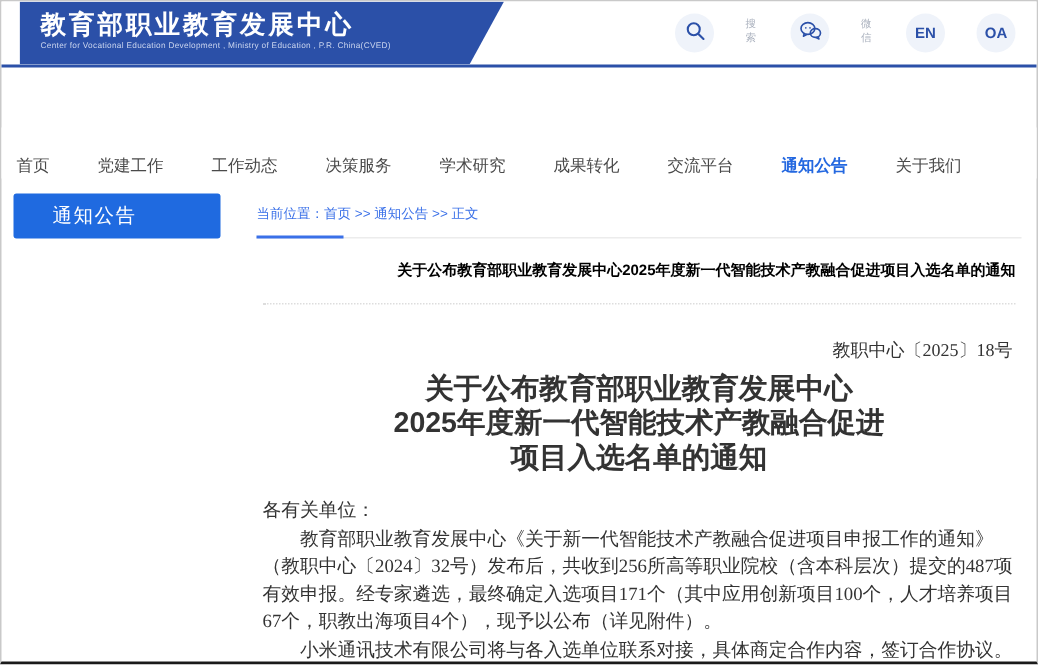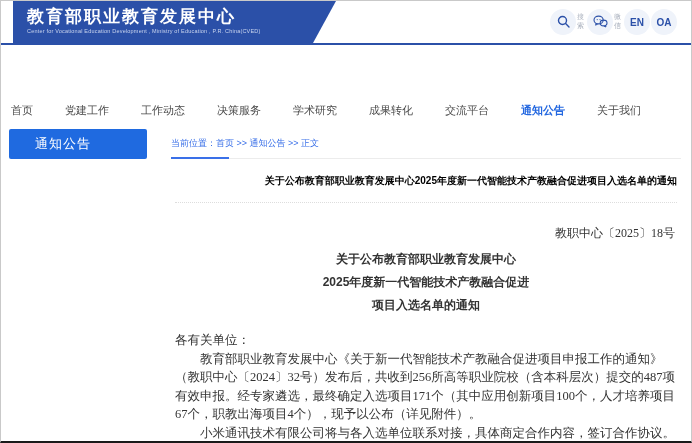--- a/index.html
+++ b/index.html
@@ -36,21 +36,21 @@
   .logo-title {
     font-size: 17px; font-weight: bold; letter-spacing: 2px;
     line-height: 20px;
   }
   .logo-sub {
     font-size: 5.5px; color: #c9d4ee; letter-spacing: 0.2px;
     line-height: 8px; transform-origin: left top;
   }
   .header-tools {
     position: absolute; right: 14px; top: 8px;
-    display: flex; align-items: center; gap: 1px;
+    display: flex; align-items: center; gap: 21px;
   }
   .tool-circle {
     width: 26px; height: 26px; border-radius: 50%;
     background: #eff3fa; color: #2b50a8;
     display: flex; align-items: center; justify-content: center;
     font-size: 10px; font-weight: bold;
     cursor: pointer;
   }
   .tool-vlabel {
     width: 9px; font-size: 7px; line-height: 1.25; color: #a9b0bd;
@@ -104,21 +104,21 @@
   .dotted-sep { border-top: 1px dotted #ddd; margin-top: 11px; }
 
   .doc-body {
     font-family: "Liberation Serif", "DejaVu Serif", serif;
     color: #333;
   }
   .doc-number {
     text-align: right; font-size: 12px; margin: 22px 2px 6px 0; color: #333;
   }
   .doc-heading {
-    text-align: center; font-size: 12px; font-weight: bold; color: #333;
+    text-align: center; font-size: 19px; font-weight: bold; color: #333;
     line-height: 23px; margin-top: 4px;
     font-family: "Liberation Sans", "DejaVu Sans", sans-serif;
   }
   .doc-text { margin-top: 14px; font-size: 12.5px; line-height: 18.5px; }
   .doc-text p { text-indent: 2em; }
   .doc-text p.no-indent { text-indent: 0; }
 </style>
 </head>
 <body>
 

